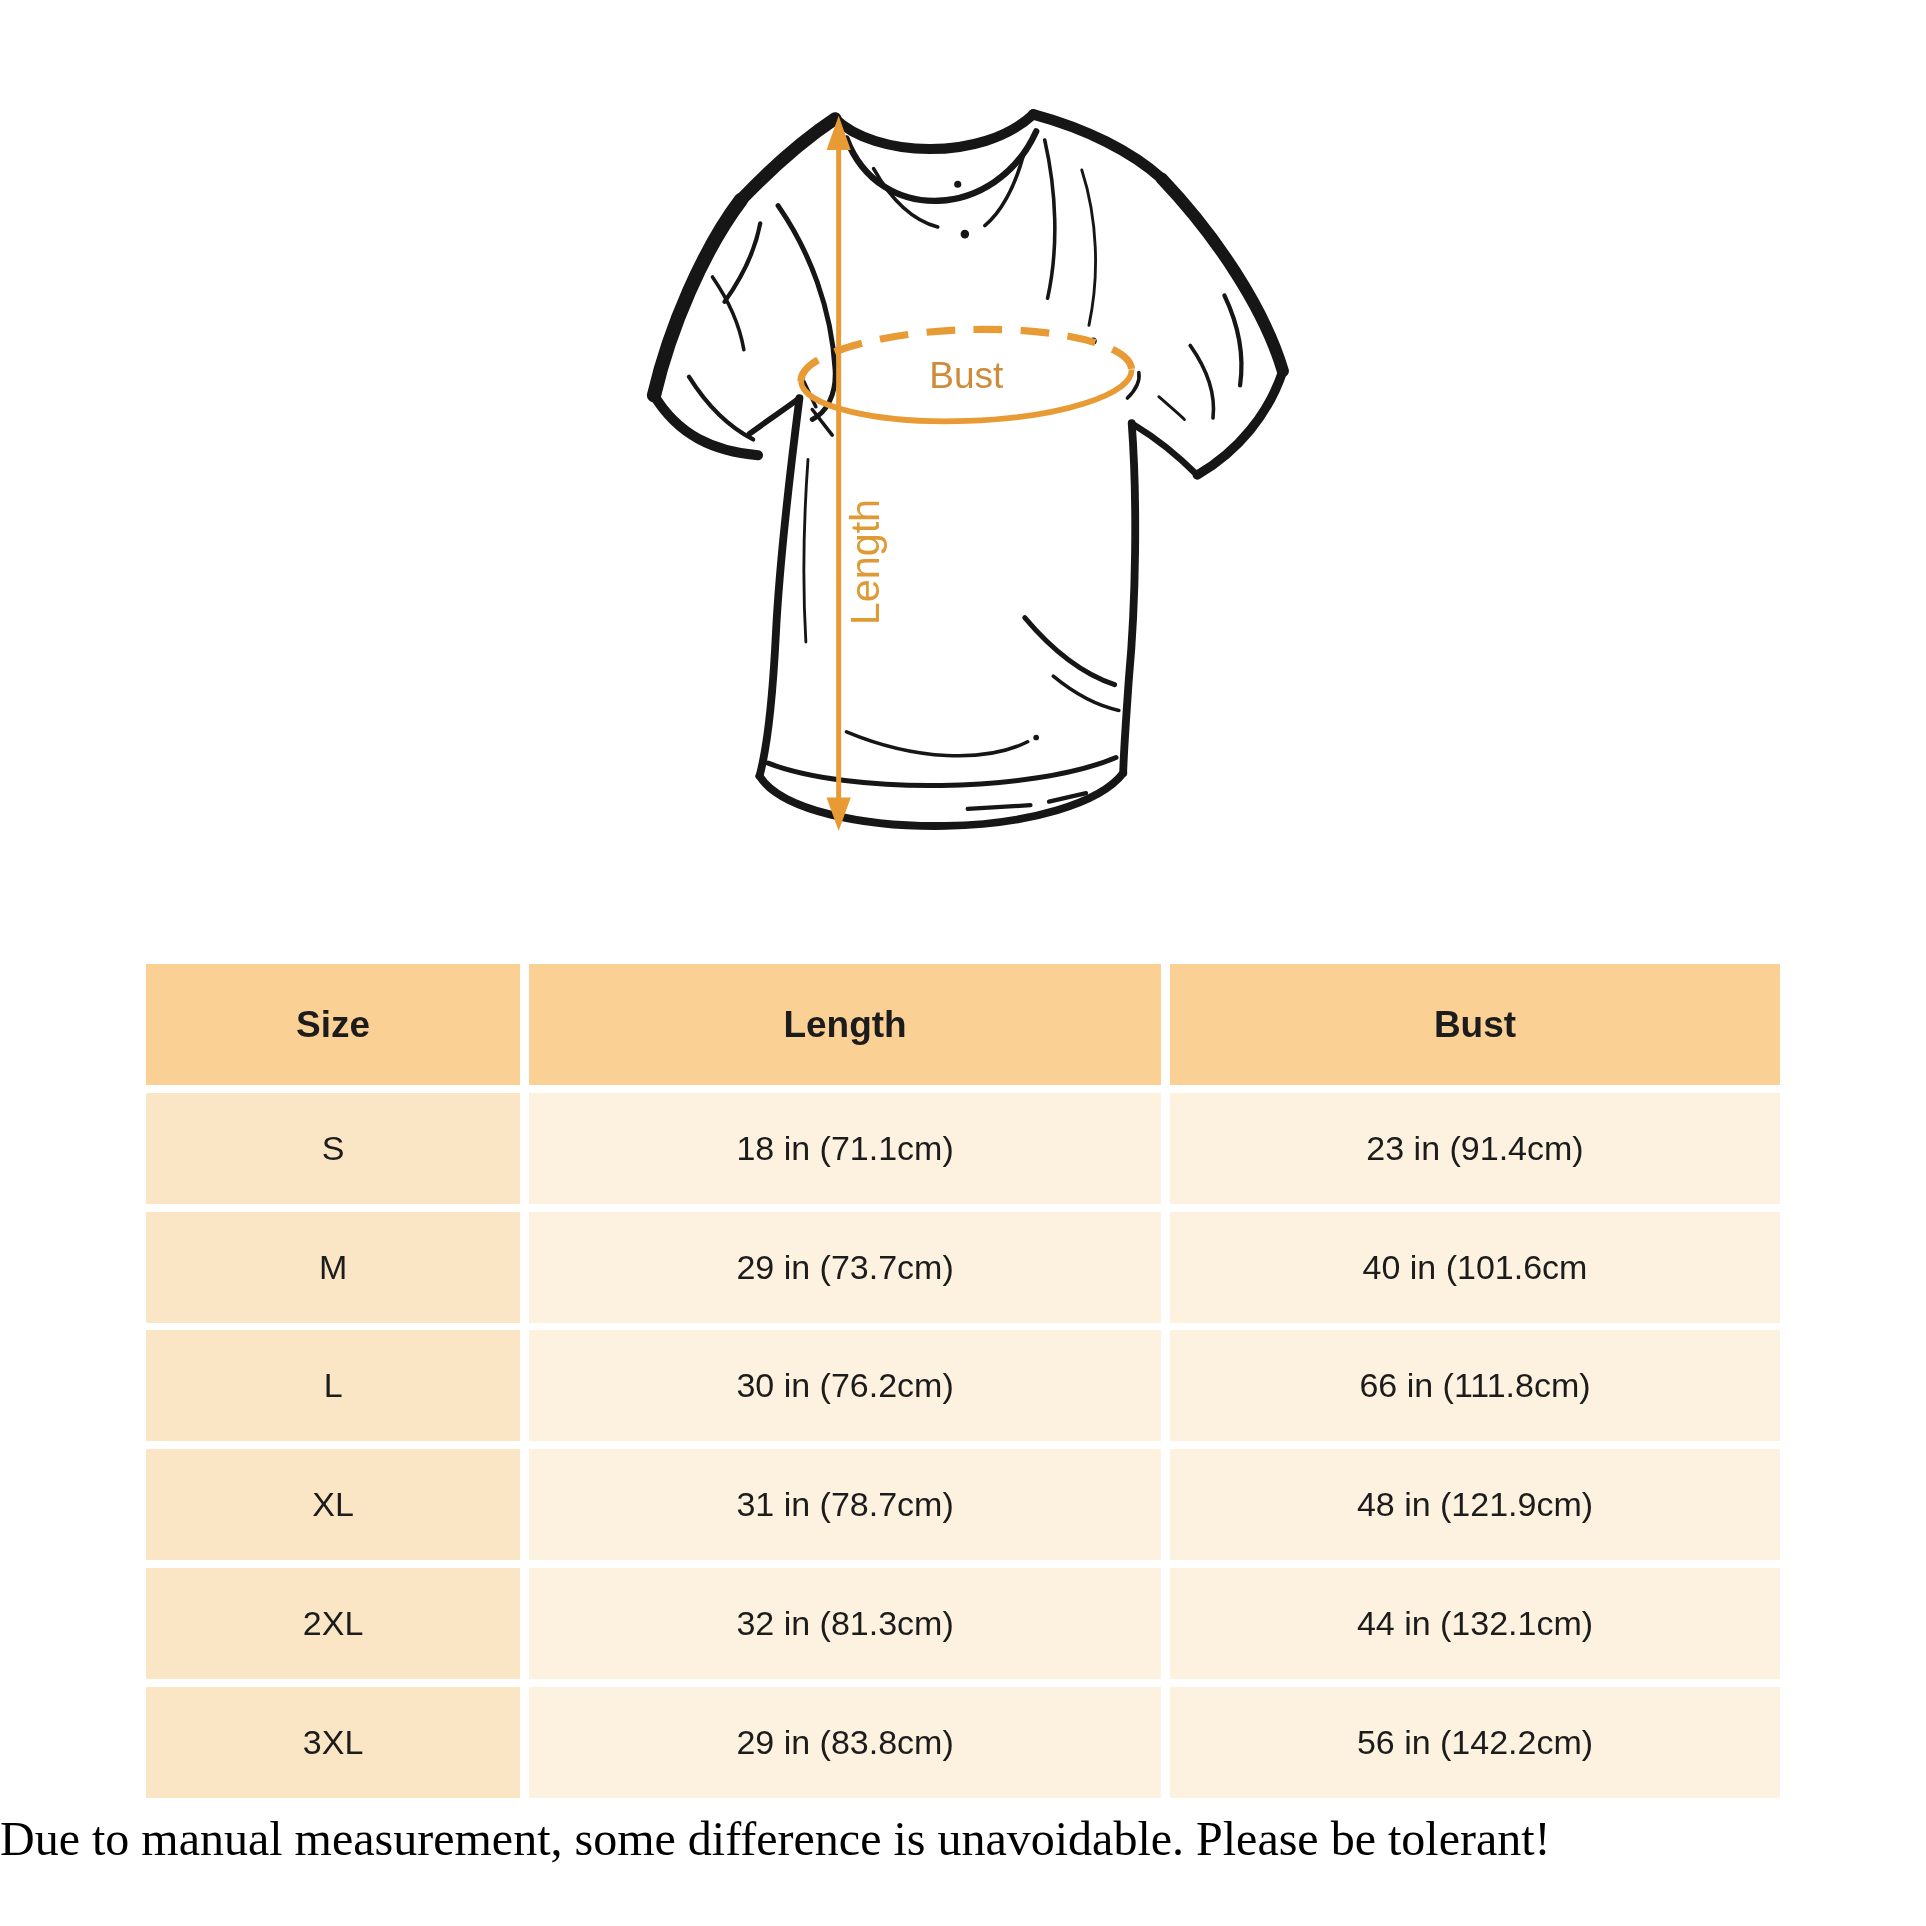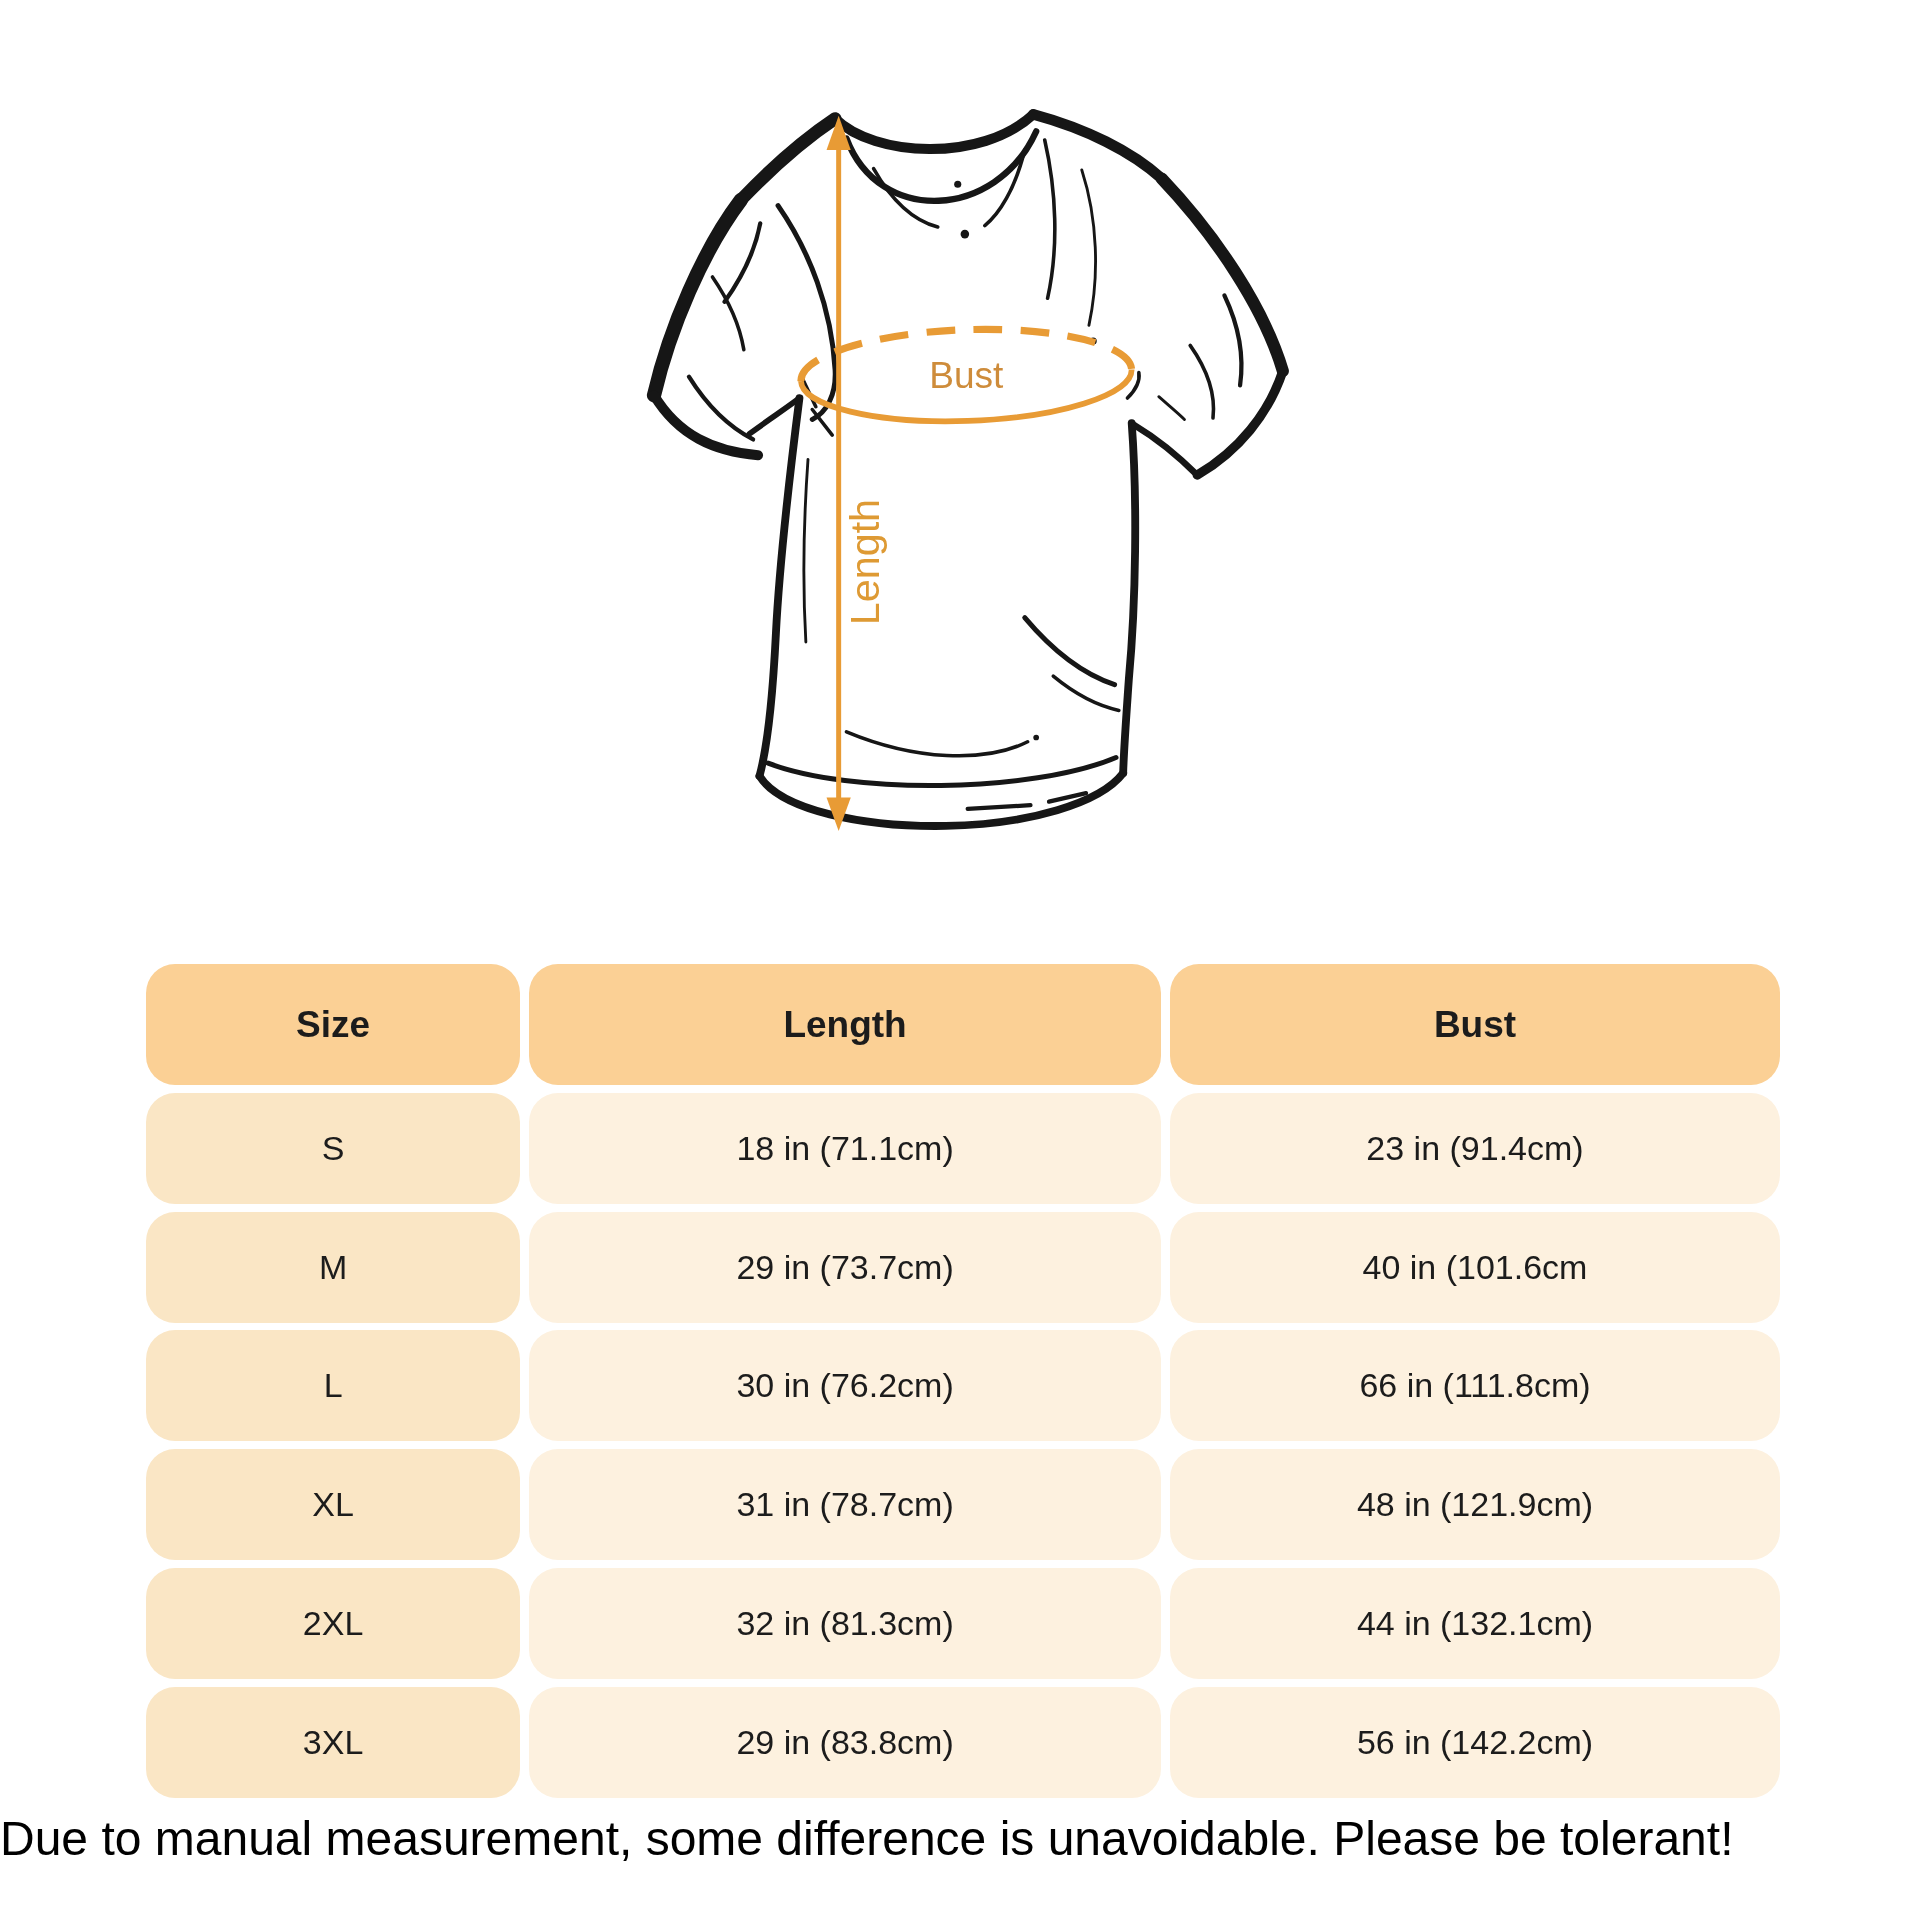--- a/index.html
+++ b/index.html
@@ -57,21 +57,20 @@
     grid-template-rows: 121px repeat(6, 111px);
     gap: 7.8px 8.6px;
   }
   .trow, .thead { display: contents; }
   .th, .td {
     display: flex;
     align-items: center;
     justify-content: center;
     color: var(--table_text, #1c1c1c);
     white-space: nowrap;
-    border-radius: 29px;
   }
   .th {
     background: var(--header_bg, #FBD095);
     font-size: 37px;
     font-weight: 700;
   }
   .td {
     background: var(--cell_bg, #FDF1DF);
     font-size: 34px;
     font-weight: 400;
@@ -81,20 +80,21 @@
   
   .note {
     position: absolute;
     left: 0;
     top: 1811px;
     width: 1702px;
     text-align: left;
     font-size: 48px;
     color: var(--note_text, #000000);
     white-space: nowrap;
+    font-family: Liberation Serif, serif;
   }
 </style>
 </head>
 <body>
 
 <div class="canvas">
 
   <svg class="diagram" viewBox="0 0 950 1115" width="678" height="795">
 
     <g class="ink">

